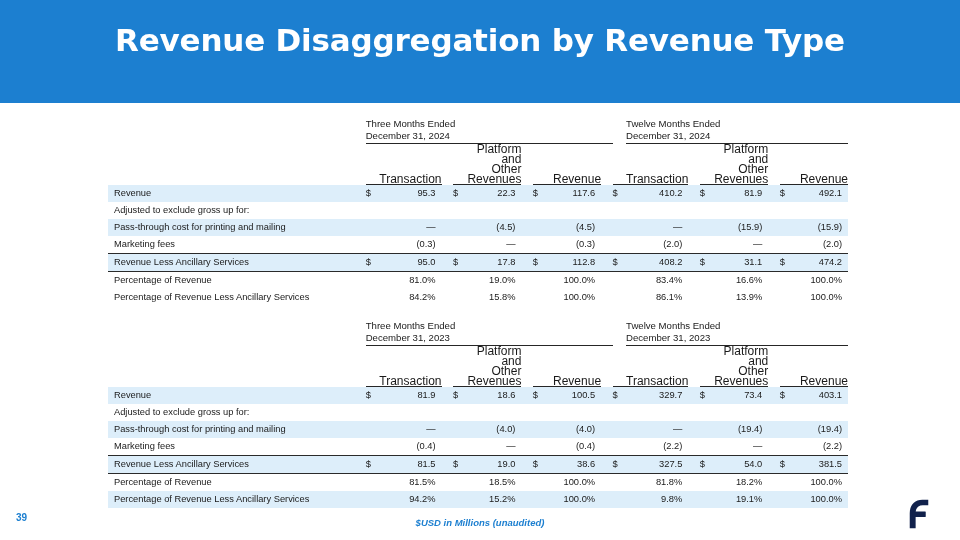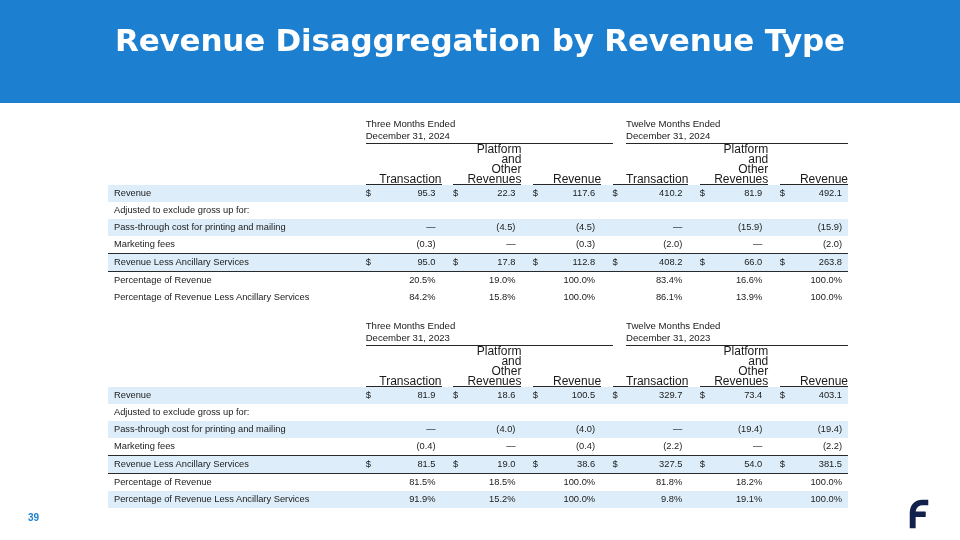--- a/index.html
+++ b/index.html
@@ -80,21 +80,21 @@
   .footnote {
     position: absolute; left: 0; top: 517px; width: 960px;
     text-align: center;
     font-size: 9.5px;
     font-style: italic;
     font-weight: bold;
     color: #1c7fd0;
     font-family: "Liberation Sans", sans-serif;
   }
   .page-num {
-    position: absolute; left: 28px; top: 512px;
+    position: absolute; left: 16px; top: 512px;
     font-size: 10px; color: #1c7fd0; font-weight: bold;
   }
   .logo {
     position: absolute; right: 24px; top: 498px;
     width: 34px; height: 32px;
   }
 </style>
 </head>
 <body>
 
@@ -264,29 +264,29 @@
             <td class="c-sym sym">$</td>
             <td class="c-num num">17.8</td>
             <td class="c-gap"></td>
             <td class="c-sym sym">$</td>
             <td class="c-num num">112.8</td>
             <td class="c-gap"></td>
             <td class="c-sym sym">$</td>
             <td class="c-num num">408.2</td>
             <td class="c-gap"></td>
             <td class="c-sym sym">$</td>
-            <td class="c-num num">66.0</td>
-            <td class="c-gap"></td>
-            <td class="c-sym sym">$</td>
-            <td class="c-num num">263.8</td>
+            <td class="c-num num">31.1</td>
+            <td class="c-gap"></td>
+            <td class="c-sym sym">$</td>
+            <td class="c-num num">474.2</td>
           </tr>
           <tr class="row">
             <td class="lbl">Percentage of Revenue</td>
             <td class="c-sym sym"></td>
-            <td class="c-num num">20.5%</td>
+            <td class="c-num num">81.0%</td>
             <td class="c-gap"></td>
             <td class="c-sym sym"></td>
             <td class="c-num num">19.0%</td>
             <td class="c-gap"></td>
             <td class="c-sym sym"></td>
             <td class="c-num num">100.0%</td>
             <td class="c-gap"></td>
             <td class="c-sym sym"></td>
             <td class="c-num num">83.4%</td>
             <td class="c-gap"></td>
@@ -509,41 +509,42 @@
             <td class="c-gap"></td>
             <td class="c-sym sym"></td>
             <td class="c-num num">18.2%</td>
             <td class="c-gap"></td>
             <td class="c-sym sym"></td>
             <td class="c-num num">100.0%</td>
           </tr>
           <tr class="row shaded">
             <td class="lbl">Percentage of Revenue Less Ancillary Services</td>
             <td class="c-sym sym"></td>
-            <td class="c-num num">91.9%</td>
+            <td class="c-num num">94.2%</td>
             <td class="c-gap"></td>
             <td class="c-sym sym"></td>
             <td class="c-num num">15.2%</td>
             <td class="c-gap"></td>
             <td class="c-sym sym"></td>
             <td class="c-num num">100.0%</td>
             <td class="c-gap"></td>
             <td class="c-sym sym"></td>
             <td class="c-num num">9.8%</td>
             <td class="c-gap"></td>
             <td class="c-sym sym"></td>
             <td class="c-num num">19.1%</td>
             <td class="c-gap"></td>
             <td class="c-sym sym"></td>
             <td class="c-num num">100.0%</td>
           </tr>
         </tbody>
       </table>
   </div>
 
+  <div class="footnote">$USD in Millions (unaudited)</div>
   <div class="page-num">39</div>
 
   <svg class="logo" viewBox="0 0 40 38">
     <path d="M24 2 C14 2 9 9 9 18 L9 36 L16 36 L16 18 C16 12 19 8.5 24.5 8.5 L31 8.5 L31 2 Z" fill="#11214b"></path>
     <rect x="12" y="16" width="16" height="6.5" rx="0.5" fill="#11214b"></rect>
   </svg>
 
 </div>
 
 </body></html>

